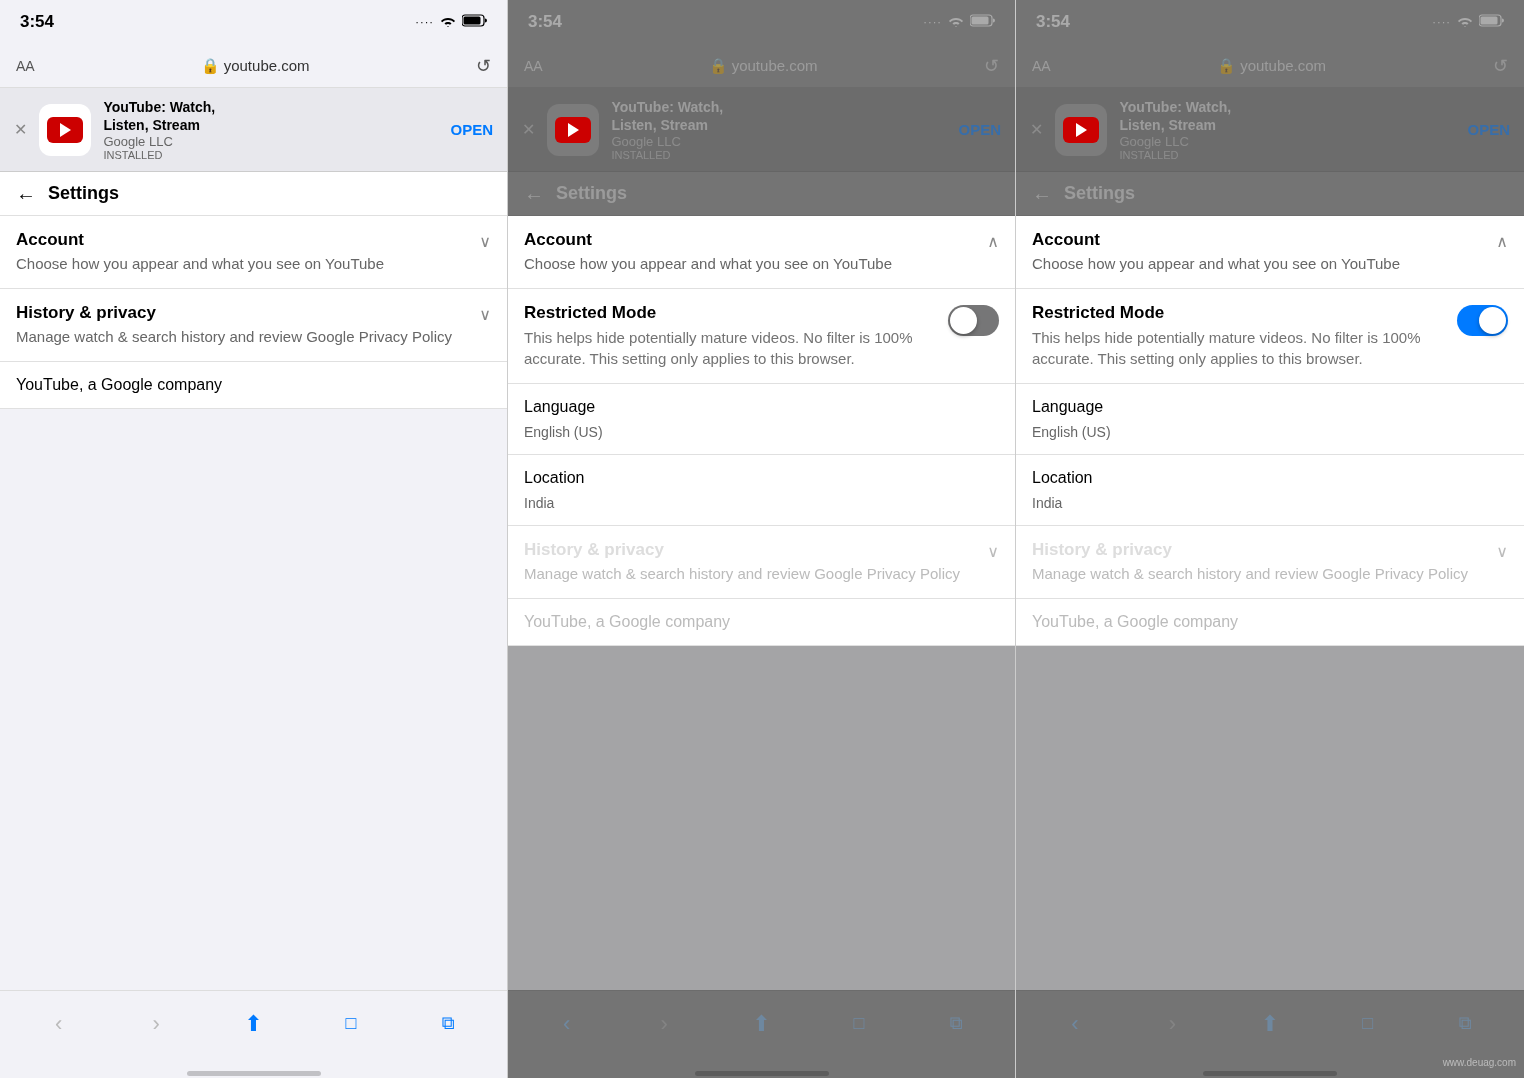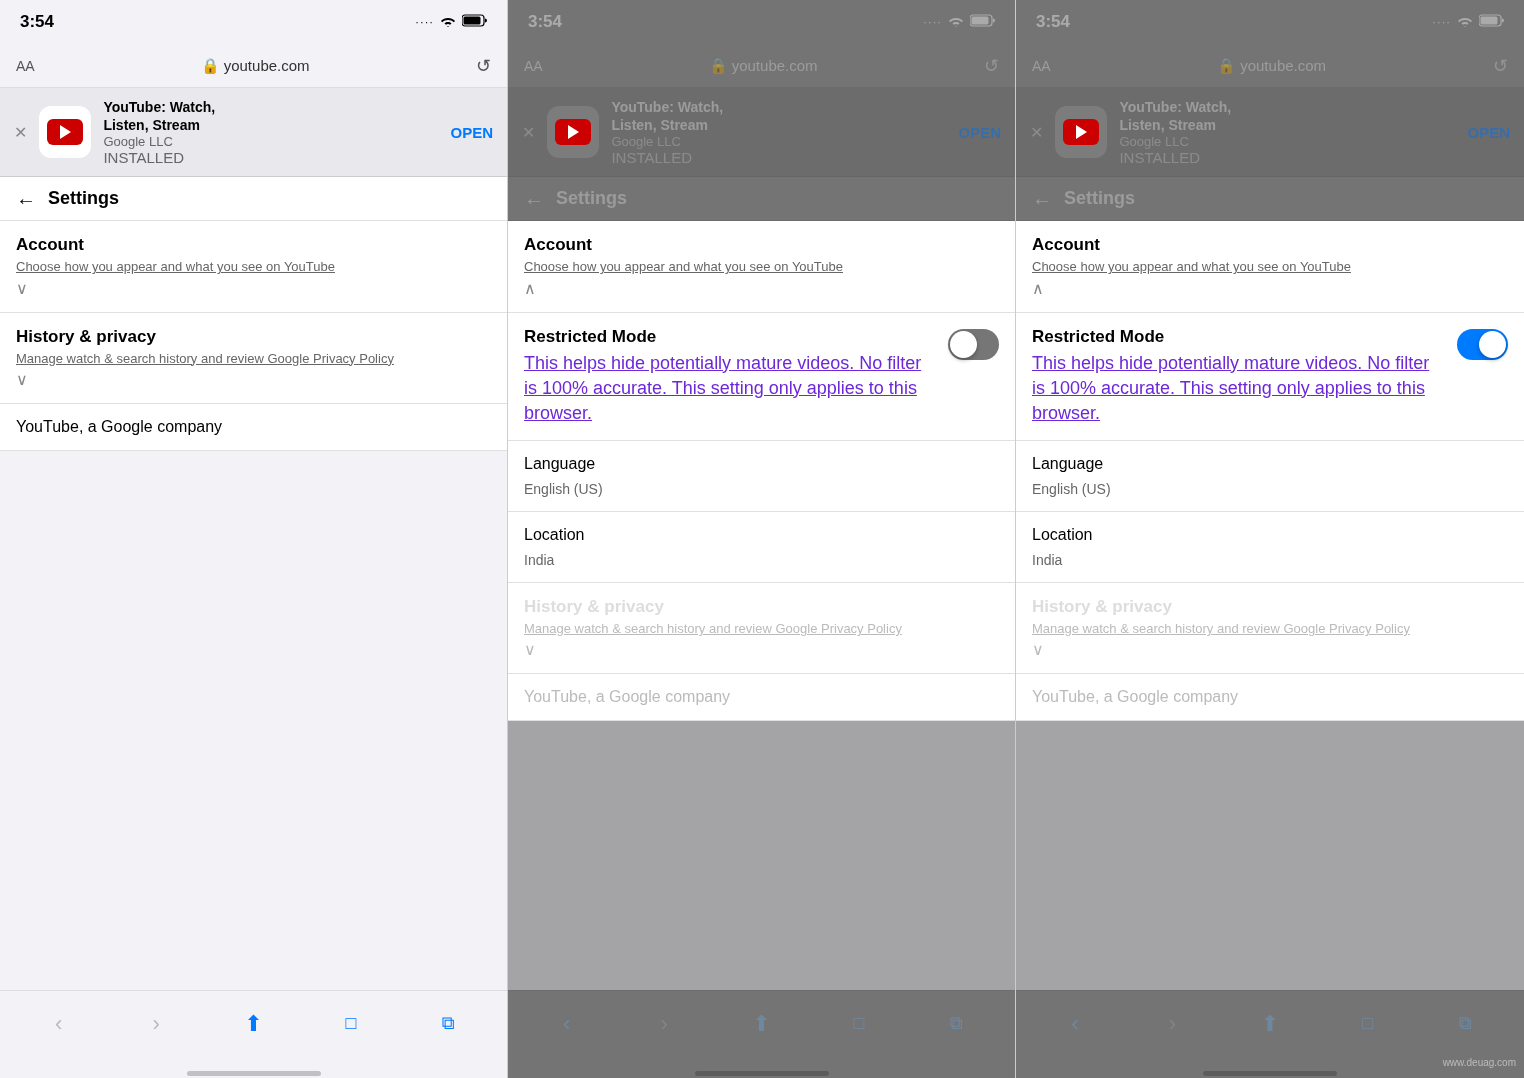--- a/index.html
+++ b/index.html
@@ -118,21 +118,21 @@
       font-size: 14px;
       font-weight: 600;
       color: #000;
       line-height: 1.3;
     }
     .app-company {
       font-size: 13px;
       color: #666;
     }
     .app-status {
-      font-size: 15px;
+      font-size: 11px;
       color: #666;
     }
     .app-open-btn {
       font-size: 15px;
       font-weight: 600;
       color: #007aff;
     }
 
     
     .settings-header {
@@ -162,36 +162,34 @@
     }
 
     
     .section-item {
       background: #fff;
       padding: 14px 16px;
       border-bottom: 1px solid #e0e0e0;
       display: flex;
       align-items: flex-start;
       justify-content: center;
-      flex-direction: column;
     }
     .section-text {
       flex: 1;
     }
     .section-title {
       font-size: 17px;
       font-weight: 600;
       color: #000;
       margin-bottom: 3px;
     }
     .section-subtitle {
-      font-size: 13px;
+      font-size: 15px;
       color: #666;
       line-height: 1.4;
-      text-decoration: underline;
     }
     .chevron {
       font-size: 16px;
       color: #888;
       margin-top: 2px;
       flex-shrink: 0;
     }
 
     
     .settings-row {
@@ -222,24 +220,23 @@
     .restricted-text {
       flex: 1;
     }
     .restricted-title {
       font-size: 17px;
       font-weight: 600;
       color: #000;
       margin-bottom: 4px;
     }
     .restricted-desc {
-      font-size: 18px;
-      color: #6d28d9;
+      font-size: 15px;
+      color: #737373;
       line-height: 1.4;
-      text-decoration: underline;
     }
 
     
     .toggle {
       width: 51px;
       height: 31px;
       border-radius: 16px;
       position: relative;
       flex-shrink: 0;
       margin-top: 2px;

